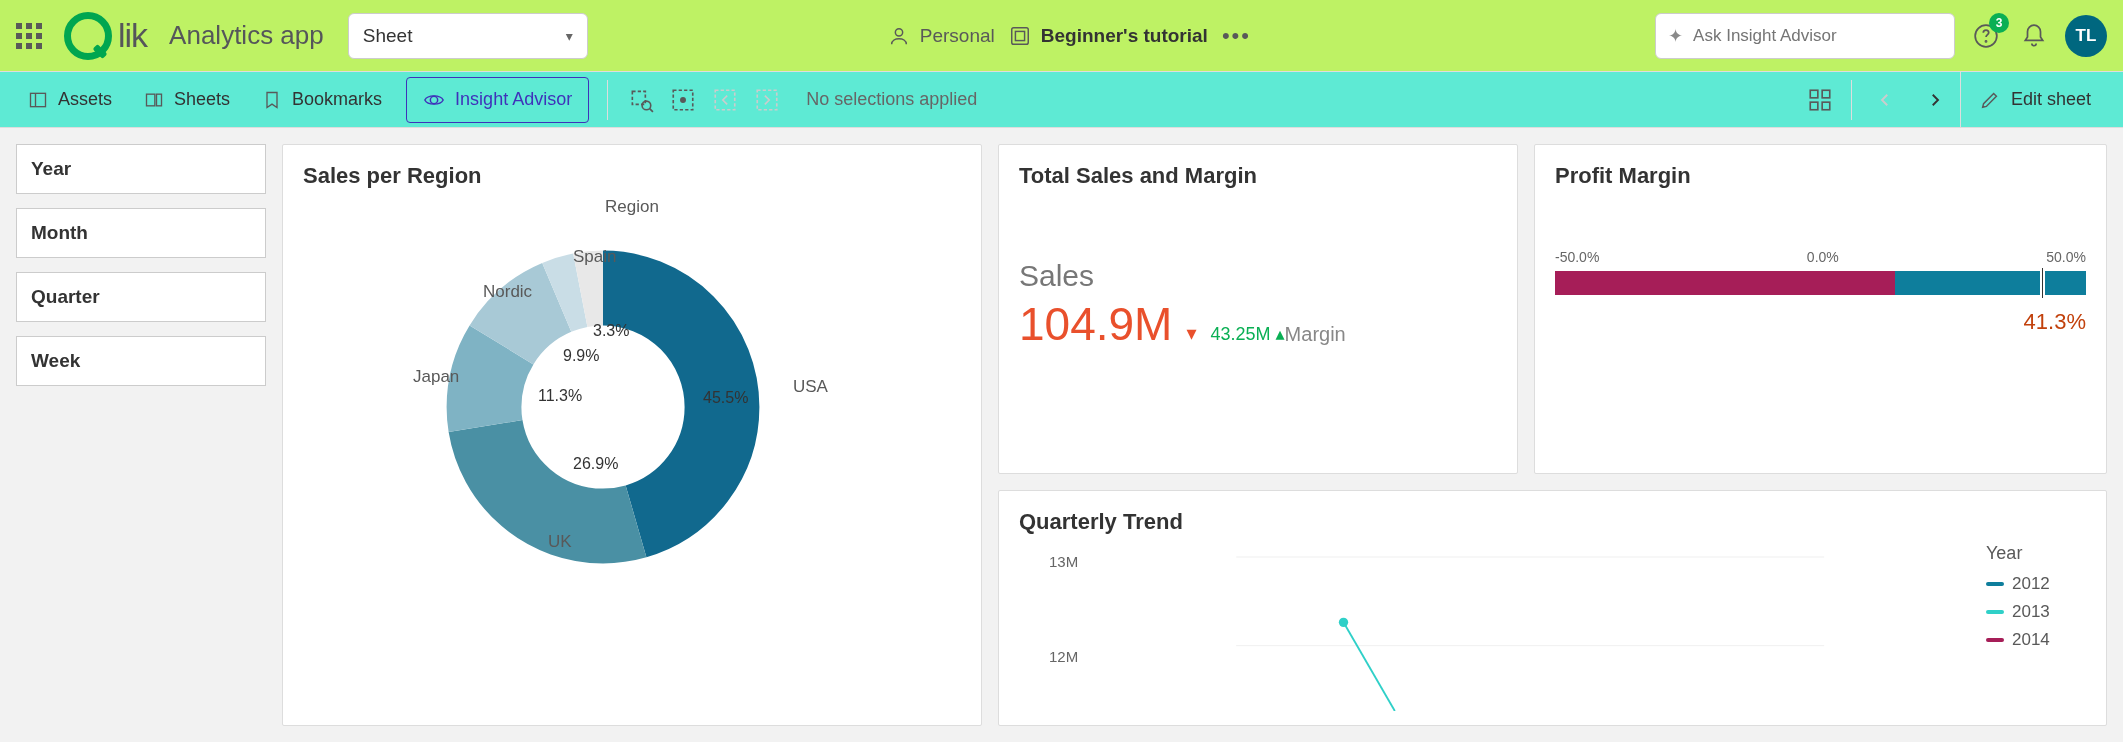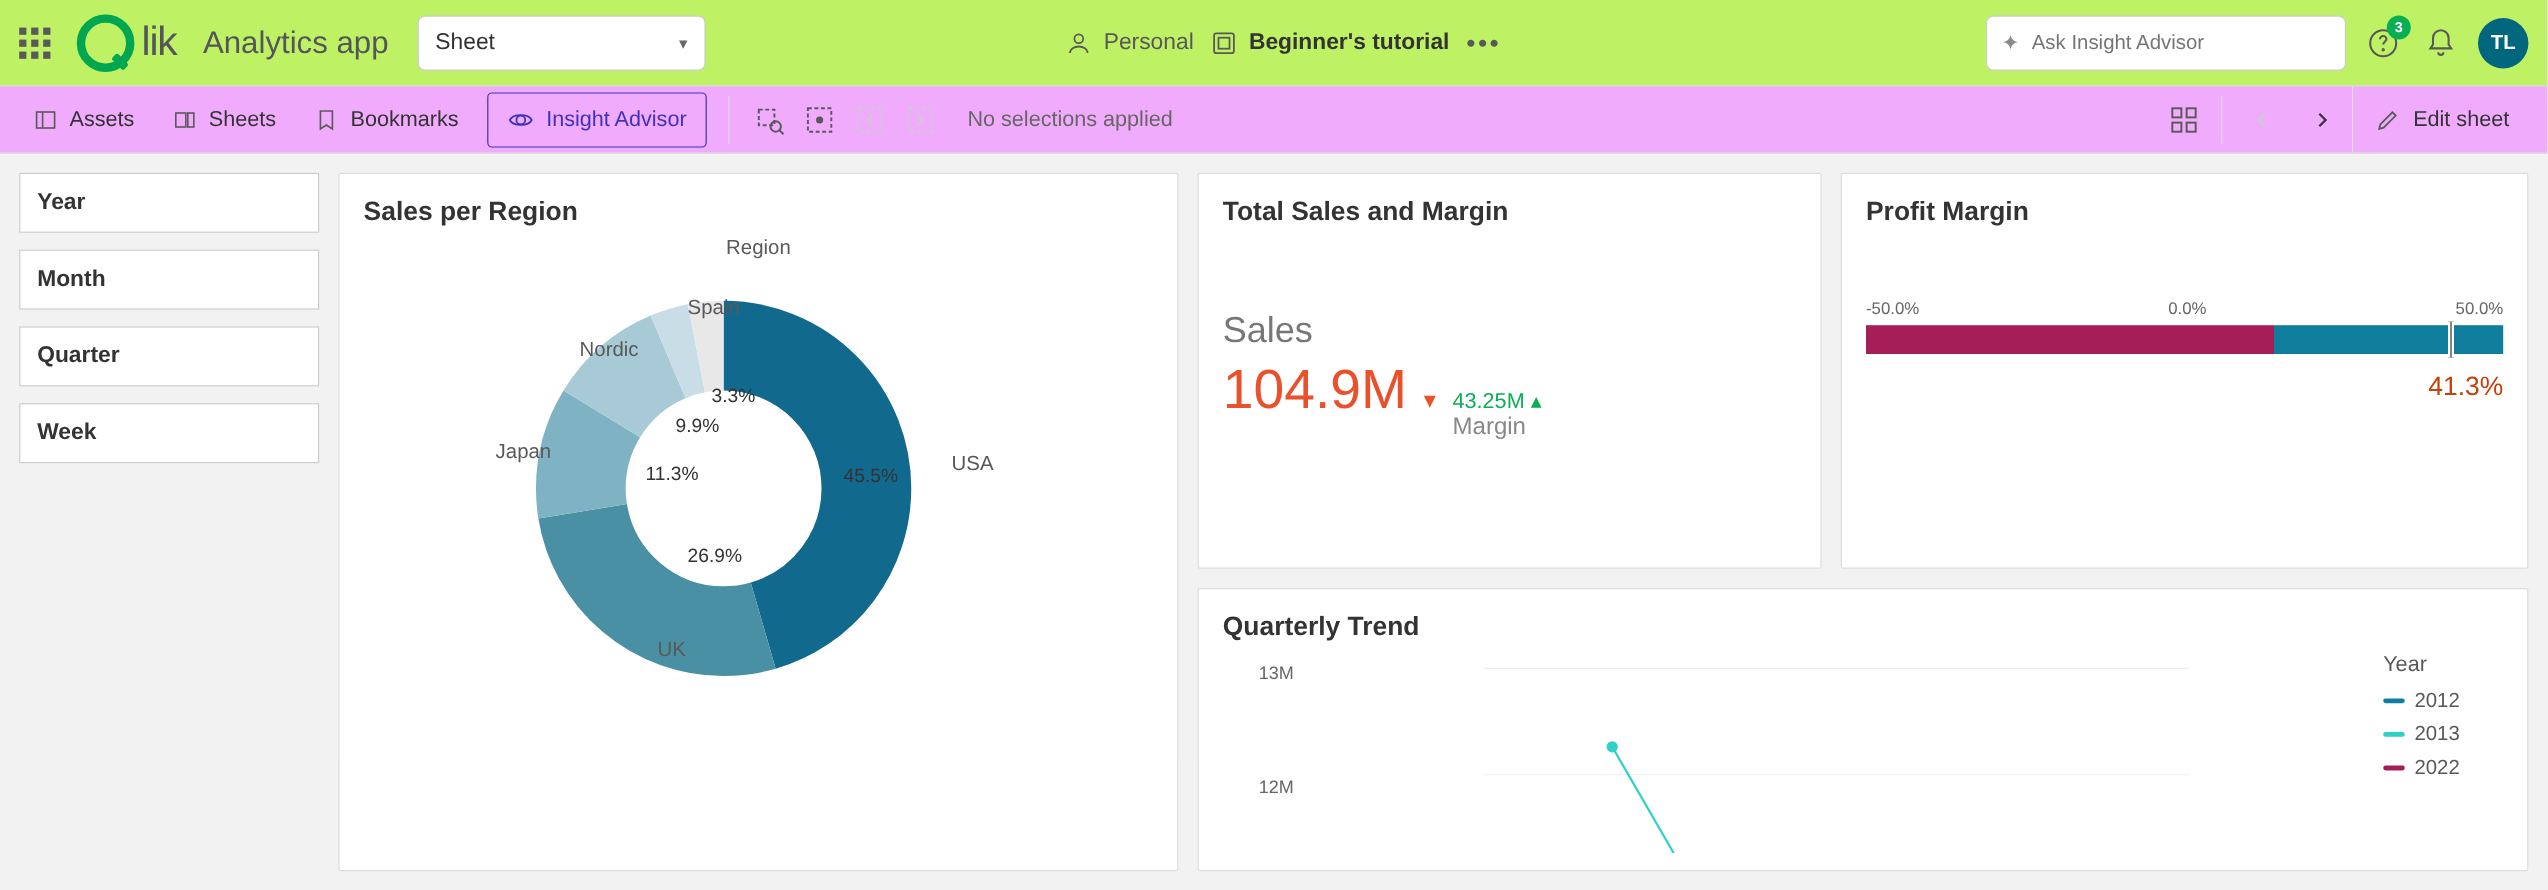--- a/index.html
+++ b/index.html
@@ -26,21 +26,21 @@
   .tb-right { margin-left:auto; display:flex; align-items:center; gap:14px; }
   .search-box { width:300px; height:46px; border:1px solid #ccc; border-radius:6px; display:flex; align-items:center; padding:0 12px; gap:10px; background:#fff;}
   .search-box input { border:none; outline:none; flex:1; font-size:17px; color:#555; background:transparent;}
   .sparkle { color:#8a8a8a; font-size:18px;}
   .round-ic { width:34px; height:34px; display:flex; align-items:center; justify-content:center; color:#595959; cursor:pointer; position:relative;}
   .round-ic svg { width:26px; height:26px; fill:none; stroke:currentColor; stroke-width:1.6;}
   .badge { position:absolute; top:-6px; right:-6px; background:#0aaf54; color:#fff; font-size:12px; font-weight:700; width:20px; height:20px; border-radius:50%; display:flex; align-items:center; justify-content:center;}
   .avatar { width:42px; height:42px; border-radius:50%; background:#00677f; color:#fff; display:flex; align-items:center; justify-content:center; font-size:17px; font-weight:600; cursor:pointer;}
 
   
-  .toolbar { height:56px; background:#f0abfc; border-bottom:1px solid #ddd; display:flex; align-items:center; padding:0 14px; gap:4px;}
+  .toolbar { height:56px; background:#5eead4; border-bottom:1px solid #ddd; display:flex; align-items:center; padding:0 14px; gap:4px;}
   .tool-btn { display:flex; align-items:center; gap:10px; padding:0 14px; height:100%; font-size:18px; color:#333; cursor:pointer;}
   .tool-btn .ic { width:20px; height:20px; }
   .insight-btn { border:1px solid #3f32ba; border-radius:4px; color:#3f32ba; height:46px; padding:0 16px; margin:0 6px; display:flex; align-items:center; gap:10px; font-size:18px; cursor:pointer;}
   .insight-btn .ic { color:#3f32ba;}
   .tb-sep { width:1px; height:40px; background:#ddd; margin:0 8px;}
   .sel-tools { display:flex; align-items:center; gap:16px; padding-left:8px;}
   .sel-ic { width:26px; height:26px; color:#595959; cursor:pointer; display:flex; align-items:center; justify-content:center;}
   .sel-ic.dis { color:#ccc; cursor:default;}
   .sel-ic svg { width:100%; height:100%; fill:none; stroke:currentColor; stroke-width:1.5;}
   .sel-text { font-size:18px; color:#666; margin-left:10px;}
@@ -64,21 +64,21 @@
   .donut-legend-title { position:absolute; top:0; left:50%; transform:translateX(-50%); font-size:17px; color:#595959;}
   .donut-svg { position:absolute; top:40px; left:130px;}
   .donut-label { position:absolute; font-size:17px; color:#595959; white-space:nowrap;}
   .donut-pct { position:absolute; font-size:16px; color:#333;}
 
   
   .kpi-label { font-size:30px; color:#777; margin-top:70px;}
   .kpi-row { display:flex; align-items:baseline; gap:14px; margin-top:4px;}
   .kpi-val { font-size:46px; color:#e9502c; font-weight:400;}
   .kpi-arrow { color:#e9502c; font-size:20px;}
-  .kpi-sub { display:flex; flex-direction:column; font-size:18px; color:#0aaf54;}
+  .kpi-sub { display:flex; flex-direction:row; font-size:18px; color:#0aaf54;}
   .kpi-sub .m { color:#888; font-size:20px;}
 
   
   .gauge-scale { display:flex; justify-content:space-between; font-size:14px; color:#666; margin-top:60px;}
   .gauge-bar { position:relative; height:24px; margin-top:6px; background:linear-gradient(to right,#a61e58 0 64%, #0e7e9c 64% 100%);}
   .gauge-tick { position:absolute; top:-3px; bottom:-3px; width:5px; border-left:2px solid #fff; border-right:2px solid #fff; background:#333;}
   .gauge-val { text-align:right; font-size:22px; color:#c2410c; margin-top:14px;}
 
   
   .card.trend { grid-column: 2 / span 2;}
@@ -339,19 +339,19 @@
           <div class="lg-item">
               <span class="lg-sw" style="background:#0e7e9c;"></span>
               <span>2012</span>
             </div>
           <div class="lg-item">
               <span class="lg-sw" style="background:#2fd0c8;"></span>
               <span>2013</span>
             </div>
           <div class="lg-item">
               <span class="lg-sw" style="background:#a61e58;"></span>
-              <span>2022</span>
+              <span>2014</span>
             </div>
         </div>
       </div>
     </div>
   </div>
 </div>
 
 </body></html>

